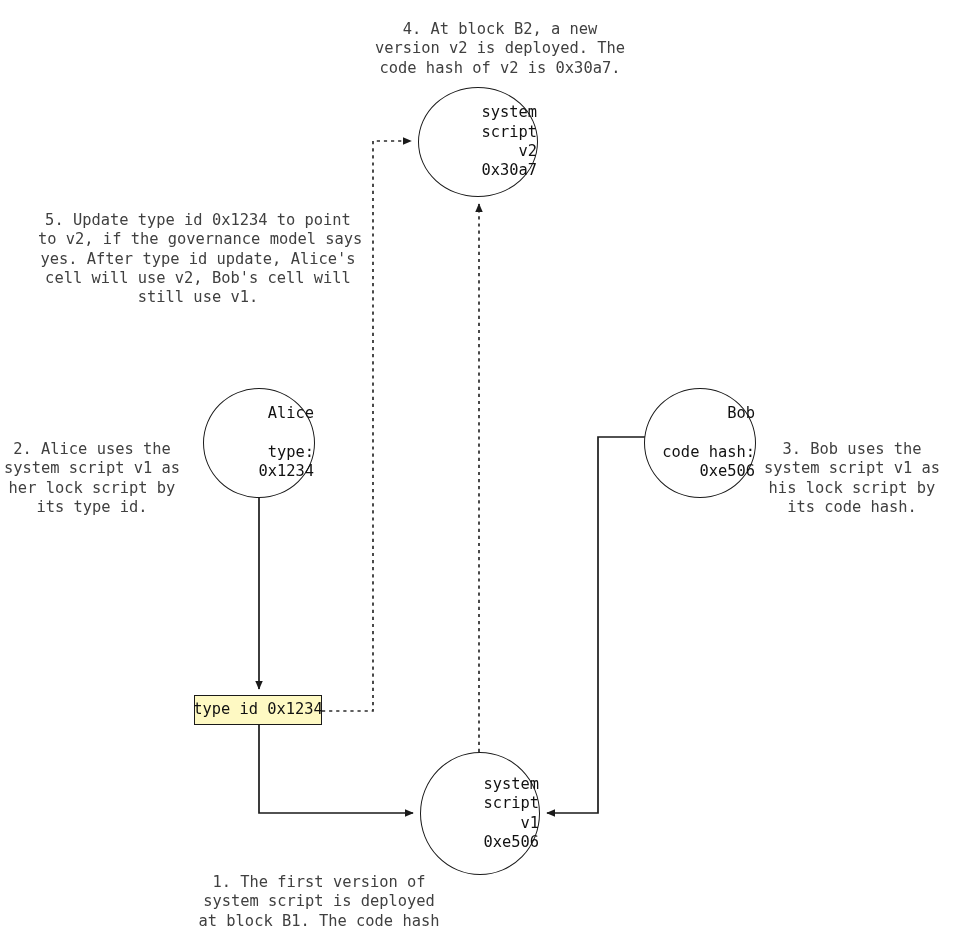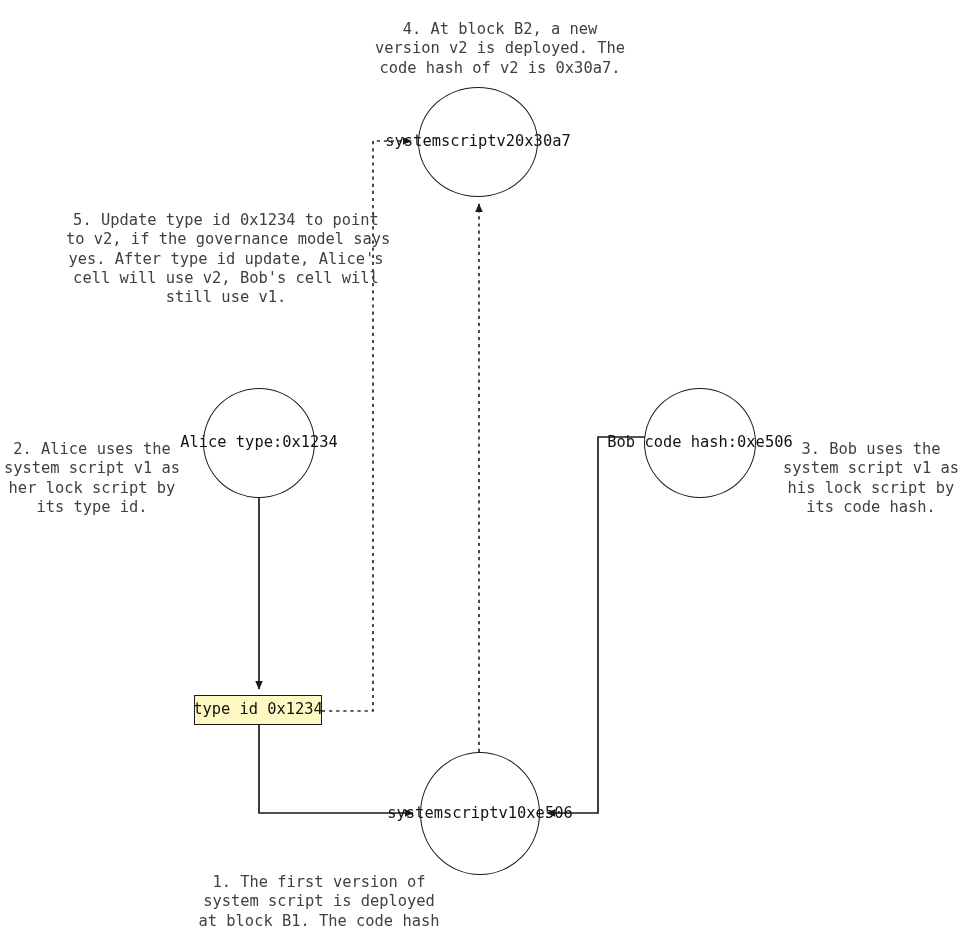--- a/index.html
+++ b/index.html
@@ -23,22 +23,22 @@
     width: 960px;
     height: 932px;
   }
   .node-circle {
     position: absolute;
     border: 1.6px solid #1a1a1a;
     border-radius: 50%;
     box-sizing: border-box;
     background: #ffffff;
     display: flex;
-    flex-direction: row;
-    align-items: center;
+    flex-direction: column;
+    align-items: flex-end;
     justify-content: center;
     z-index: 3;
   }
   .node-line {
     font-size: 15.4px;
     line-height: 19.3px;
     color: #111111;
     white-space: pre;
     text-align: center;
     letter-spacing: 0;
@@ -142,32 +142,32 @@
     <div class="node-line">system</div>
     <div class="node-line">script</div>
     <div class="node-line">v1</div>
     <div class="node-line">0xe506</div>
   </div>
 
   <div class="annotation center" style="left:350px; top:20px; width:300px;">4. At block B2, a new
 version v2 is deployed. The
 code hash of v2 is 0x30a7.</div>
 
-  <div class="annotation center" style="left:66px; top:211px; width:320px;">5. Update type id 0x1234 to point
+  <div class="annotation center" style="left:38px; top:211px; width:320px;">5. Update type id 0x1234 to point
 to v2, if the governance model says
 yes. After type id update, Alice's
 cell will use v2, Bob's cell will
 still use v1.</div>
 
   <div class="annotation left" style="left:2px; top:403px; width:180px;">2. Alice uses the
 system script v1 as
 her lock script by
 its type id.</div>
 
-  <div class="annotation left" style="left:781px; top:403px; width:180px;">3. Bob uses the
+  <div class="annotation left" style="left:762px; top:403px; width:180px;">3. Bob uses the
 system script v1 as
 his lock script by
 its code hash.</div>
 
   <div class="annotation left" style="left:194px; top:836px; width:250px;">1. The first version of
 system script is deployed
 at block B1. The code hash
 of the script is 0xe506.</div>
 
 </div>

